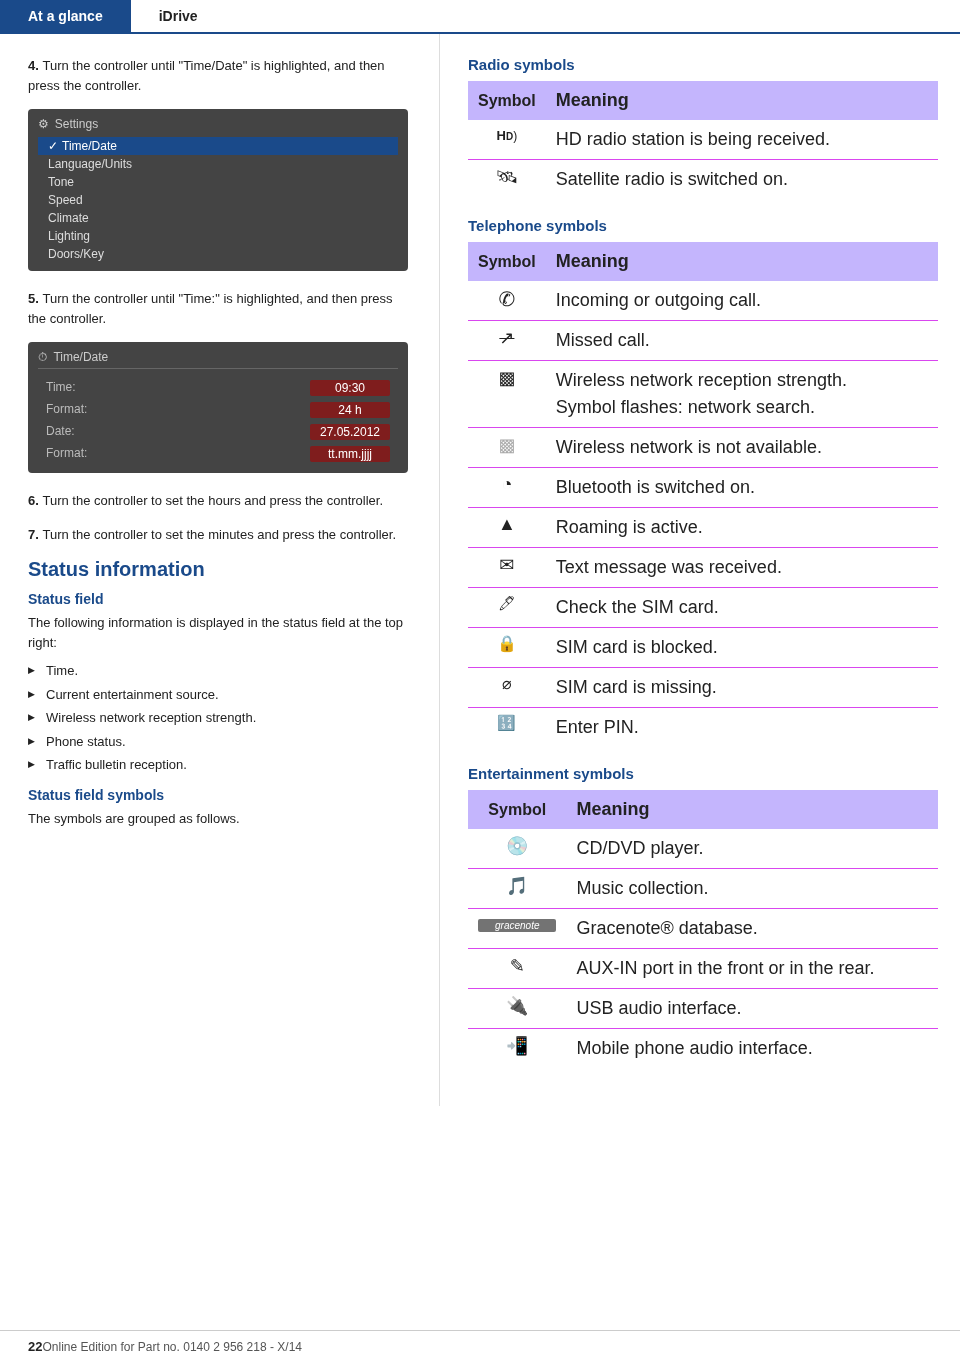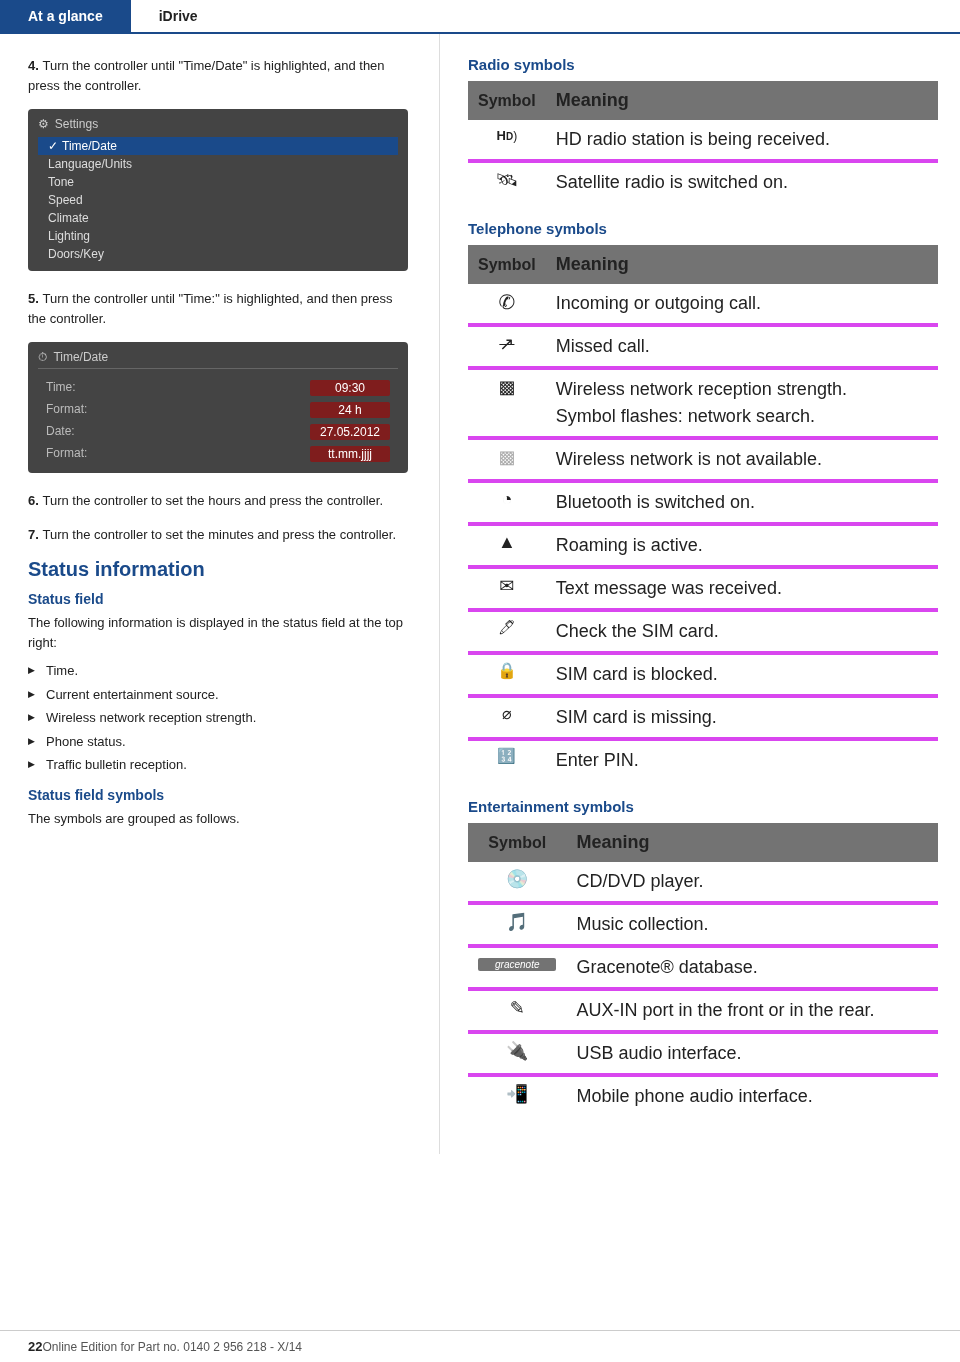--- a/index.html
+++ b/index.html
@@ -182,30 +182,30 @@
     }
 
     
     .symbol-table {
       width: 100%;
       border-collapse: collapse;
       margin-bottom: 18px;
       font-size: 13px;
     }
     .symbol-table thead tr {
-      background: #737373;
+      background: #c4b5fd;
     }
     .symbol-table thead th {
       padding: 6px 10px;
       text-align: left;
       font-weight: bold;
       font-size: 13px;
     }
     .symbol-table tbody tr {
-      border-bottom: 4px solid #d946ef;
+      border-bottom: 1px solid #d946ef;
     }
     .symbol-table tbody tr:last-child {
       border-bottom: none;
     }
     .symbol-table td {
       padding: 6px 10px;
       vertical-align: top;
     }
     .symbol-table .sym-col {
       width: 55px;

